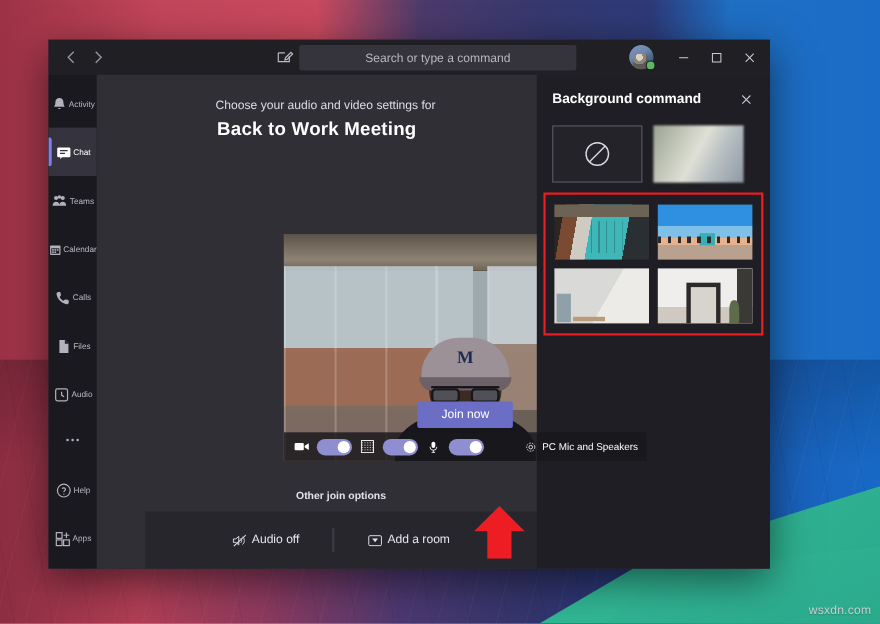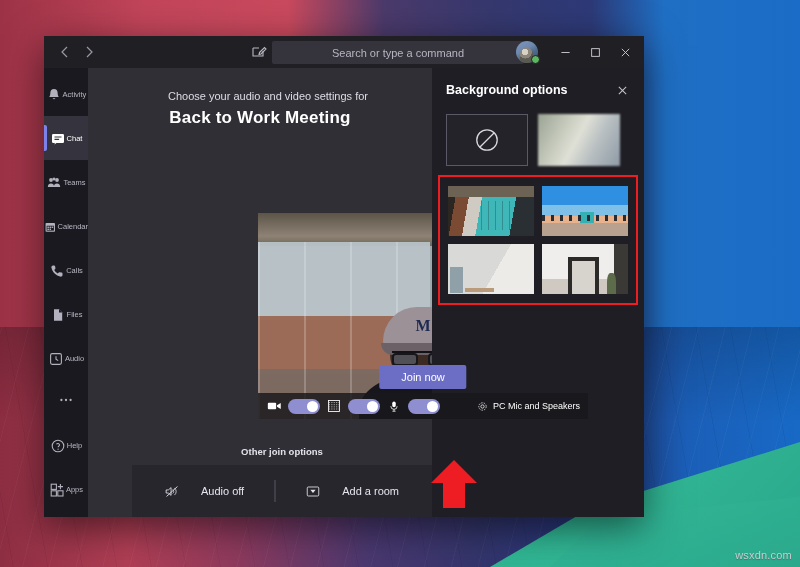--- a/index.html
+++ b/index.html
@@ -55,21 +55,21 @@
   }
   #watermark {
     position: absolute; right: 8px; bottom: 6px;
     font-size: 11px; color: #c9cfcf; letter-spacing: .2px;
     text-shadow: 0 1px 1px rgba(0,0,0,.25);
   }
 
   
   #teams-window {
     position: absolute; left: 44px; top: 36px;
-    width: 600px; height: 481px;
+    width: 656px; height: 481px;
     background: #2d2c33;
     box-shadow: 0 10px 36px rgba(0,0,0,.55);
     display: flex; flex-direction: column;
     overflow: hidden;
   }
 
   
   #titlebar {
     height: 32px; background: #201f24;
     display: flex; align-items: center; flex: none;
@@ -243,21 +243,21 @@
   
   #other-join {
     position:absolute; left: 44px; right: 0; bottom: 60px;
     text-align:center; font-size: 9.5px; color:#e3e1ea; font-weight:bold;
   }
   #join-row {
     position:absolute; left: 44px; right: 0; bottom: 0; height: 52px;
     background:#27262c; display:flex; align-items:center; justify-content:center; gap: 0;
   }
   .join-opt {
-    display:flex; align-items:center; gap: 22px; color:#e6e4ee; font-size: 11px;
+    display:flex; align-items:center; gap: 4px; color:#e6e4ee; font-size: 11px;
     padding: 0 30px; height: 20px;
   }
   .join-opt.disabled { color:#737180; }
   .join-div { width:1px; height: 22px; background:#403f48; }
 
   
   #bg-panel {
     width: 212px; flex: none; background: #1f1e24;
     display:flex; flex-direction: column; position: relative;
   }
@@ -570,21 +570,21 @@
               <rect x="1.6" y="2.2" width="14.8" height="11.6" rx="1.4" fill="none" stroke="currentColor" stroke-width="1.1"></rect>
               <path d="M5.6 5.6 h6.8 L9 10 Z" fill="currentColor"></path>
             </svg>
             <span>Add a room</span>
           </div>
         </div>
       </div>
 
       <div id="bg-panel">
         <div id="bg-head">
-          <div id="bg-title">Background options</div>
+          <div id="bg-title">Background command</div>
           <div id="bg-close">
             <svg viewBox="0 0 12 12" width="11" height="11">
               <path d="M2 2 L10 10 M10 2 L2 10" stroke="currentColor" stroke-width="1.1"></path>
             </svg>
           </div>
         </div>
 
         <div id="bg-grid-top">
           <div class="thumb" id="thumb-none">
             <svg viewBox="0 0 28 28" width="26" height="26">

